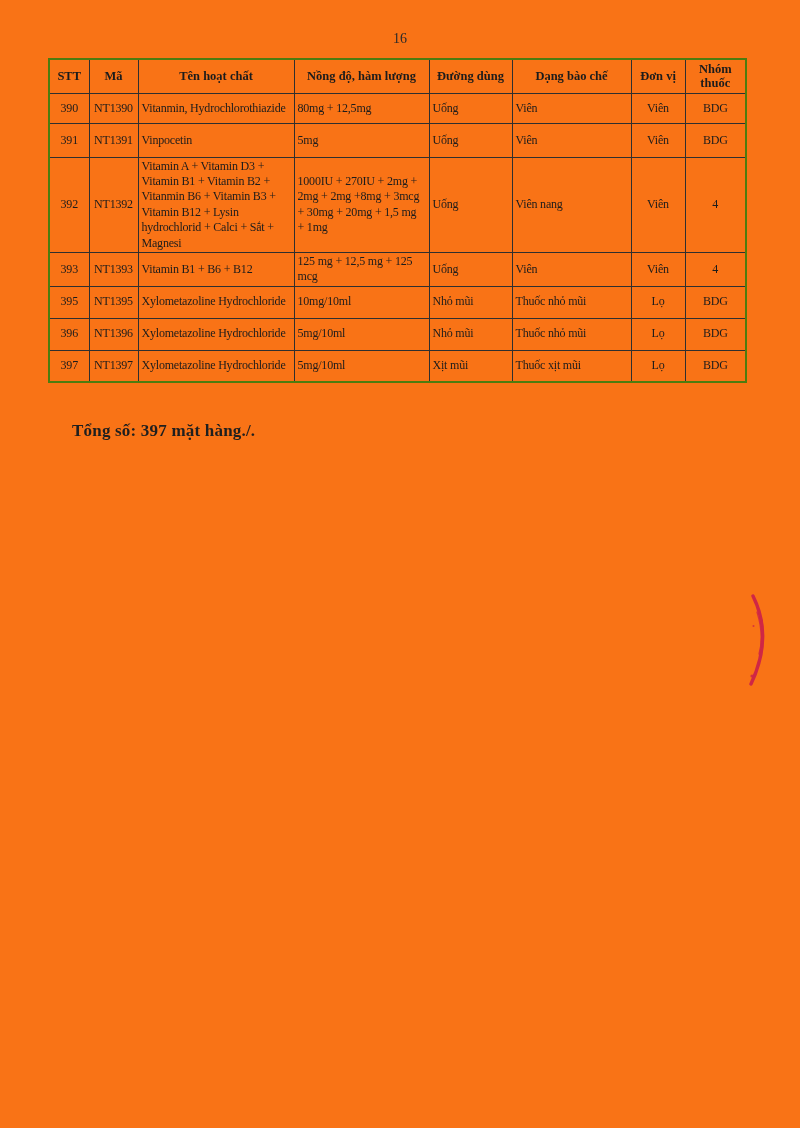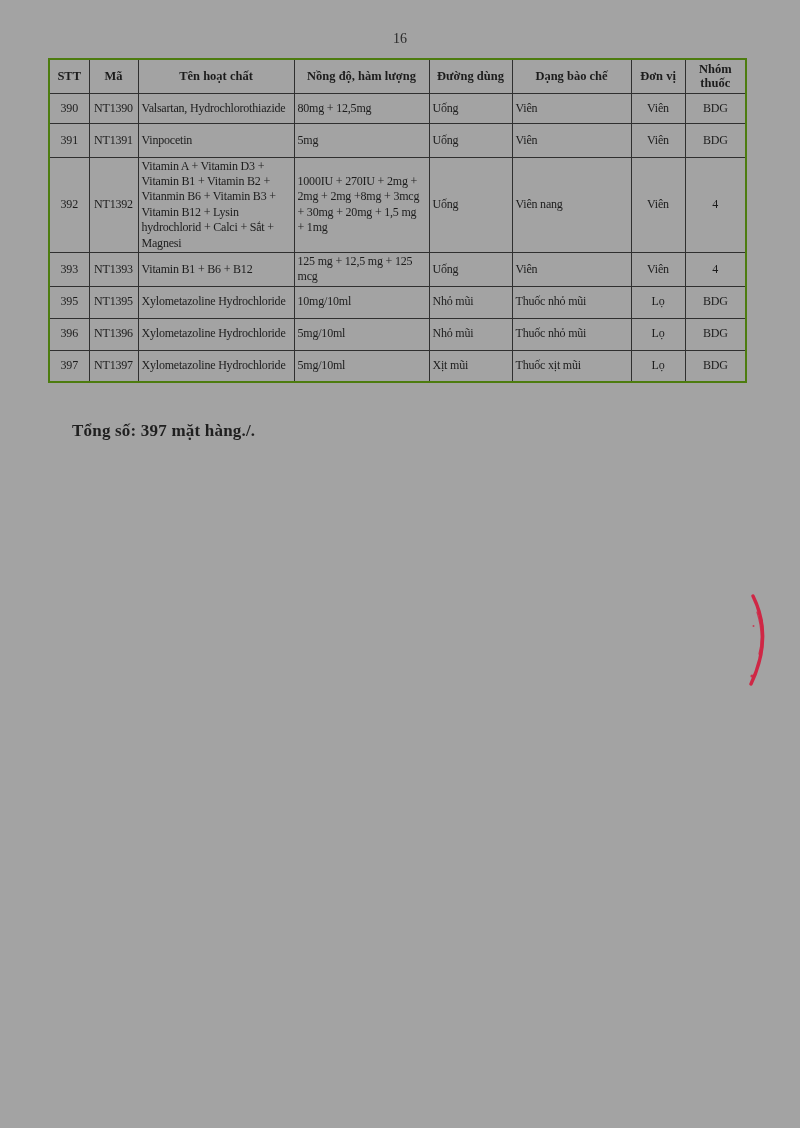--- a/index.html
+++ b/index.html
@@ -2,21 +2,21 @@
 <html><head>
 <meta charset="utf-8">
 <style>
   * { margin: 0; padding: 0; box-sizing: border-box; }
   html, body { background: #e8e8e8; }
   .page {
     position: relative;
     width: 800px;
     height: 1128px;
     margin: 0 auto;
-    background: #a3a3a3;
+    background: #f97316;
     font-family: "Liberation Serif", "DejaVu Serif", serif;
     color: #1c1c1c;
     overflow: hidden;
   }
   .page-number {
     position: absolute;
     top: 31px;
     left: 0;
     right: 0;
     text-align: center;
@@ -106,21 +106,21 @@
         <th>Đường dùng</th>
         <th>Dạng bào chế</th>
         <th>Đơn vị</th>
         <th>Nhóm thuốc</th>
       </tr>
     </thead>
     <tbody>
       <tr class="trh-390">
         <td class="c-center">390</td>
         <td class="c-center">NT1390</td>
-        <td class="c-left">Valsartan, Hydrochlorothiazide</td>
+        <td class="c-left">Vitanmin, Hydrochlorothiazide</td>
         <td class="c-left">80mg + 12,5mg</td>
         <td class="c-left">Uống</td>
         <td class="c-left">Viên</td>
         <td class="c-center">Viên</td>
         <td class="c-center">BDG</td>
       </tr>
       <tr class="trh-391">
         <td class="c-center">391</td>
         <td class="c-center">NT1391</td>
         <td class="c-left">Vinpocetin</td>

